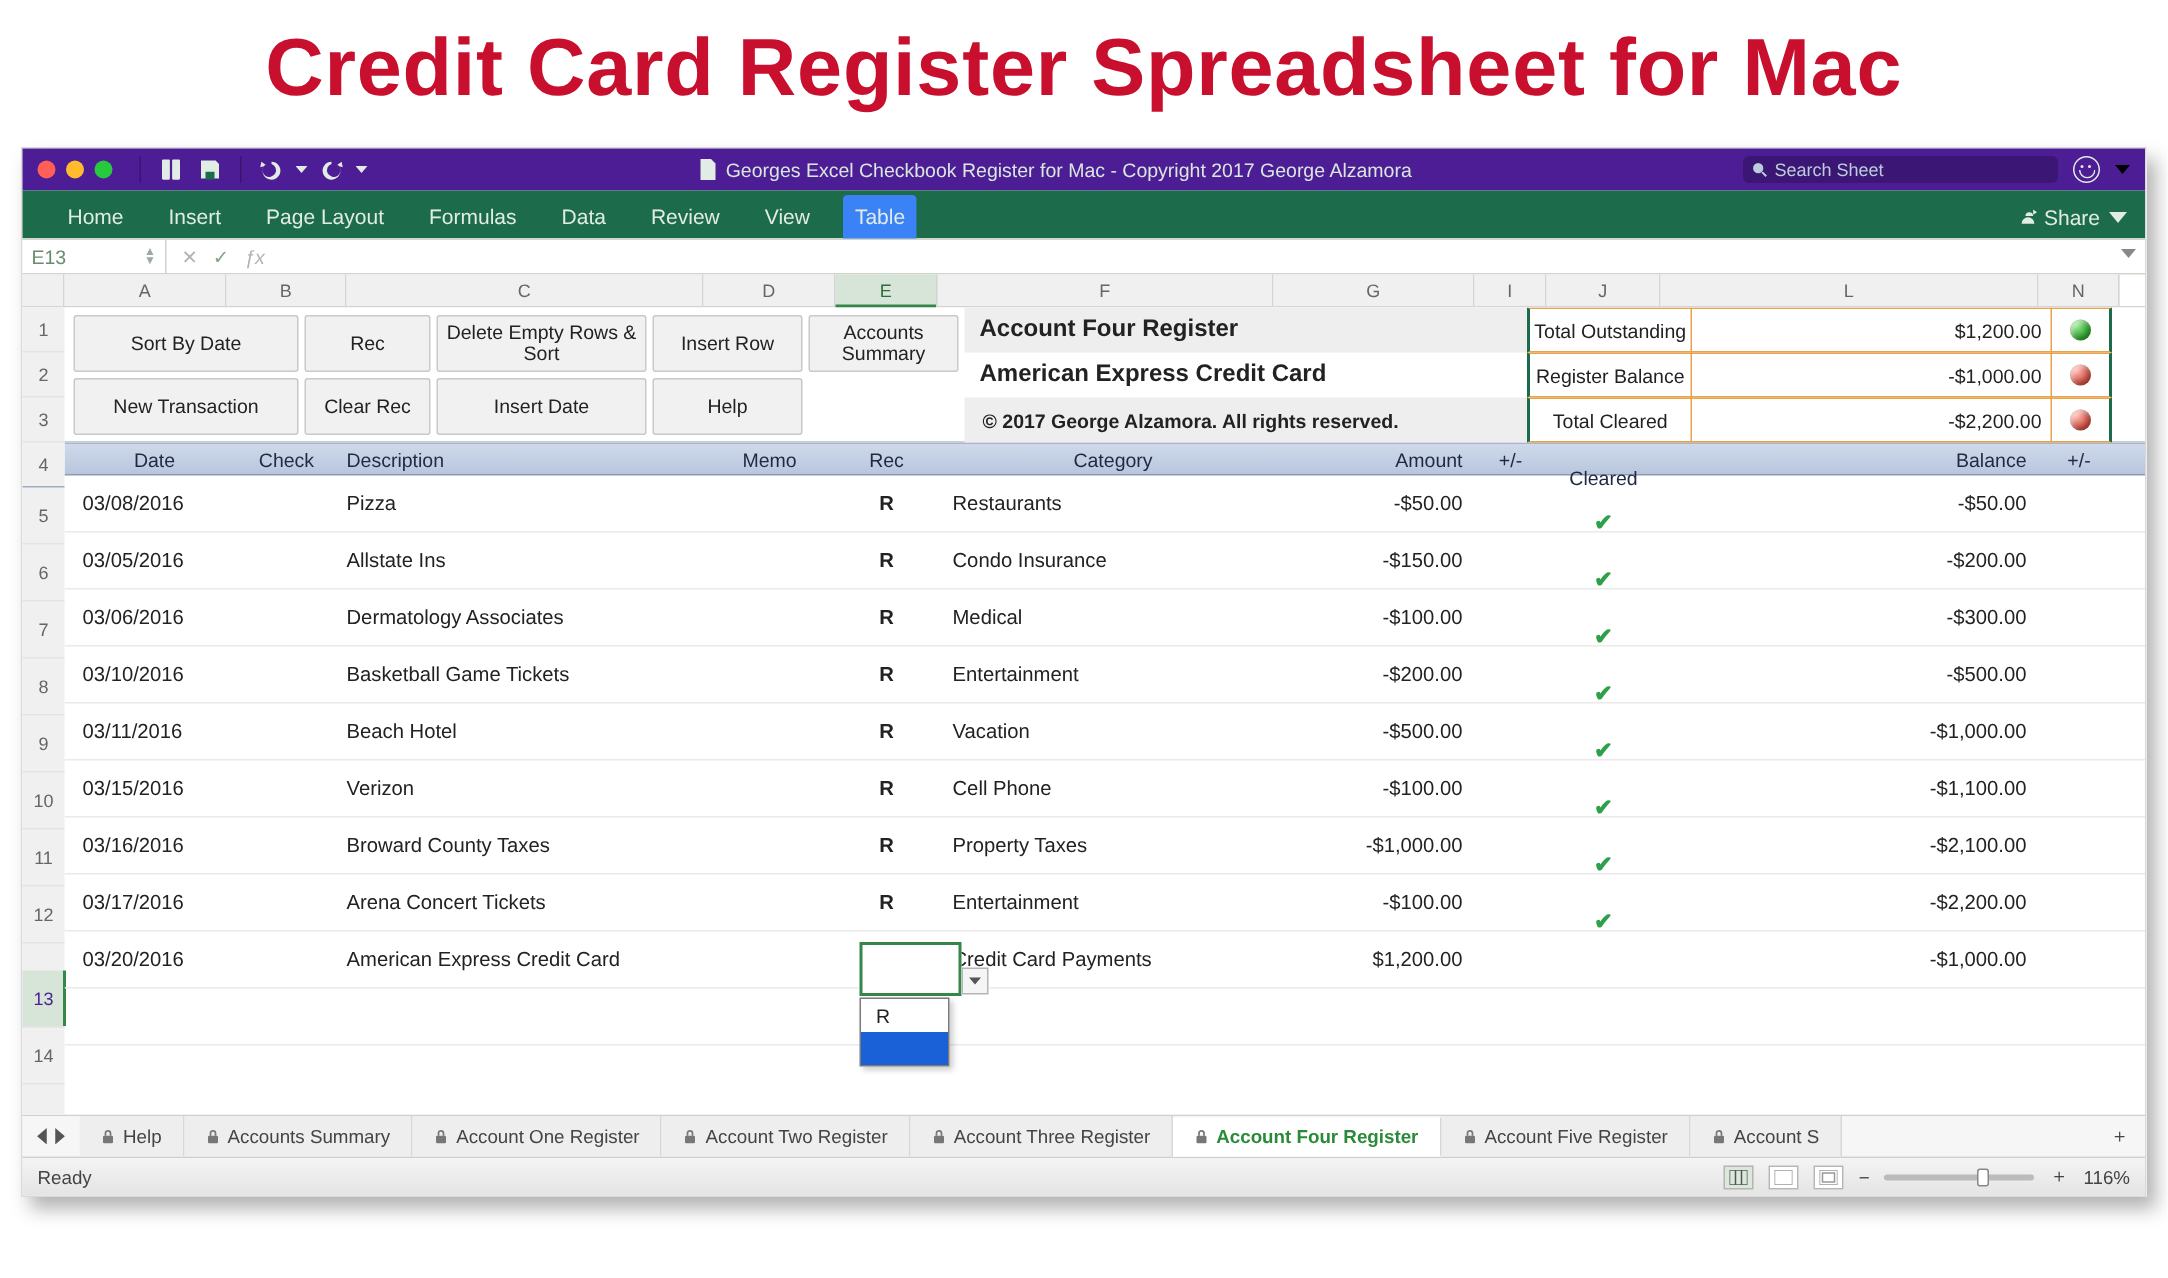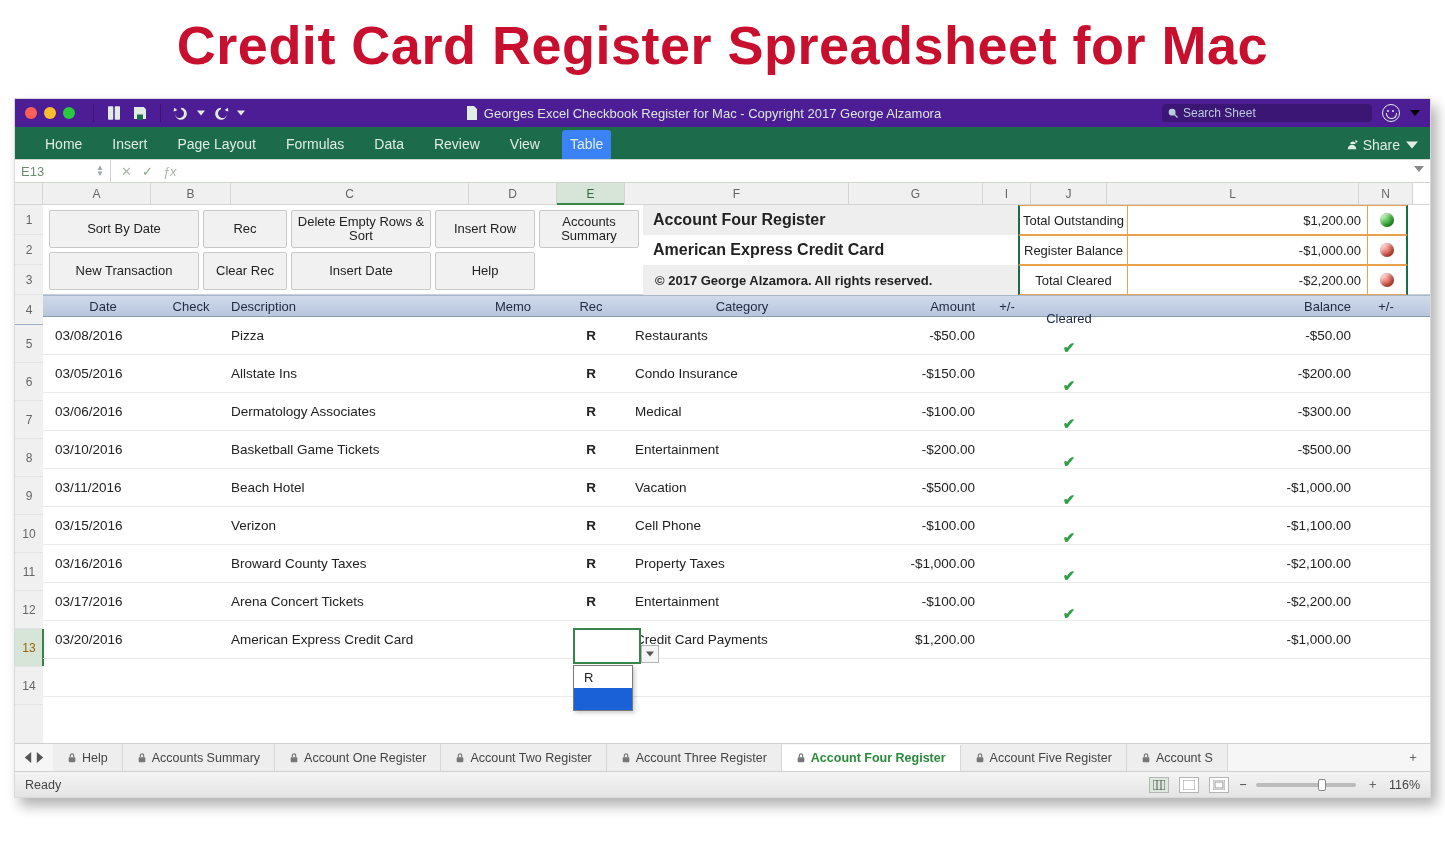--- a/index.html
+++ b/index.html
@@ -44,21 +44,21 @@
   .ch { background: #f0f0f0; border-right: 1px solid #d4d4d4; display: flex; align-items: center; justify-content: center; font-size: 12px; color: #666; }
   .ch.activecol { background: #d7e4d8; color: #2f6c3f; position: relative; }
   .ch.activecol::after { content: ""; position: absolute; left: 0; right: 0; bottom: -1px; height: 2px; background: #36864a; }
   
   .gridwrap { display: flex; height: 538px; background: #fff; position: relative; }
   .rownums { width: 28px; display: flex; flex-direction: column; background: #f0f0f0; }
   .rownums .rn { flex: 1; border-bottom: 1px solid #e3e3e3; display: flex; align-items: center; justify-content: center; font-size: 12px; color: #666; }
   .rn.h3 { flex: 0 0 30px; }
   .rn.head { flex: 0 0 30px; border-bottom: 1px solid #9eaec4; }
   .rn.datarow { flex: 0 0 38px; }
-  .rn.activerow { color: #a16207; background: #d7e4d8; position: relative; }
+  .rn.activerow { color: #4c1d95; background: #d7e4d8; position: relative; margin-top: 18px; }
   .rn.activerow::after { content: ""; position: absolute; top: 0; bottom: 0; right: -1px; width: 2px; background: #36864a; }
   .gridmain { flex: 1; position: relative; overflow: hidden; }
   
   .toparea { height: 90px; border-bottom: 1px solid #c6d0dd; display: flex; }
   .btnpanel { width: 600px; padding: 5px 6px; display: grid; grid-template-columns: 150px 84px 140px 100px 100px; grid-template-rows: 38px 38px; gap: 4px 4px; }
   .gbtn { background: #f1f1f1; border: 1px solid #c9c9c9; border-radius: 2px; font-size: 13px; display: flex; align-items: center; justify-content: center; text-align: center; line-height: 1.1; cursor: pointer; }
   .info { flex: 1; display: grid; grid-template-rows: 30px 30px 30px; }
   .info .irow { display: flex; align-items: center; padding-left: 10px; }
   .info .irow:nth-child(odd) { background: #eeeeee; }
   .info .irow.copy { font-size: 13px; padding-left: 12px; }

